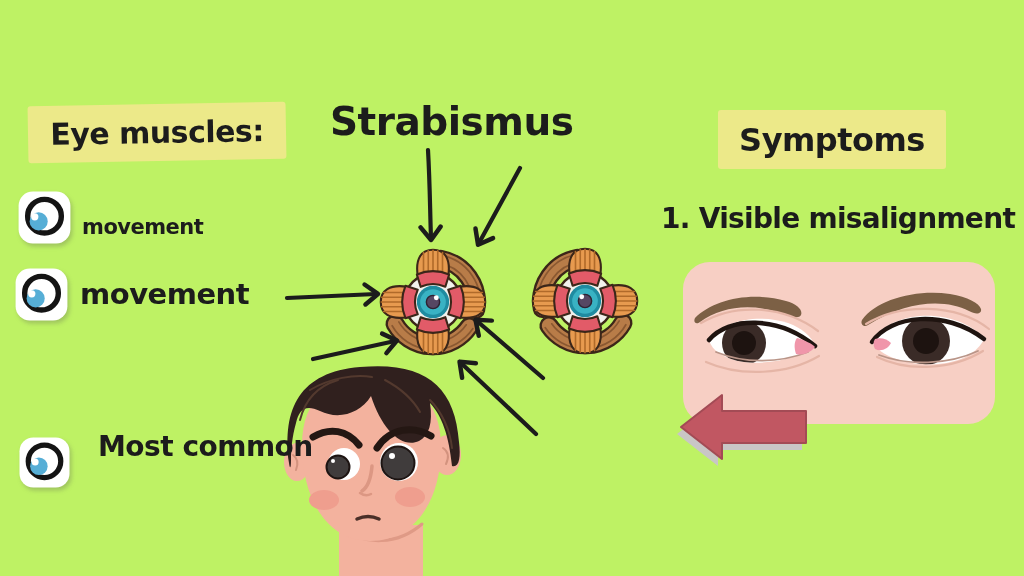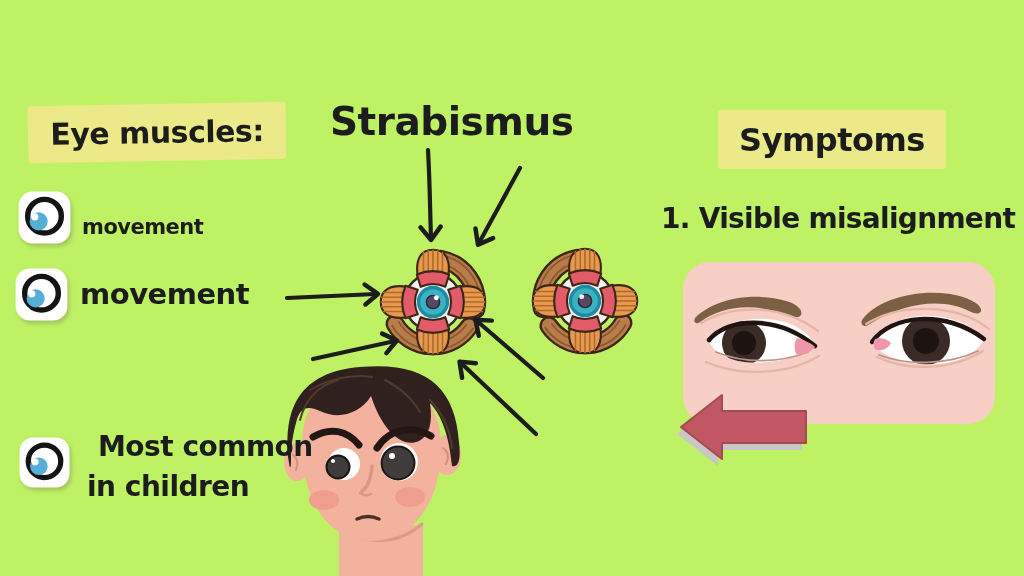--- a/index.html
+++ b/index.html
@@ -206,21 +206,20 @@
   <span class="abs bullet-icon" style="left:17px;top:435px;width:55px;height:55px;">
     <svg viewBox="0 0 44 44" width="55" height="55">
       <rect x="2" y="2" width="40" height="40" rx="11" fill="#ffffff"></rect>
       <circle cx="22" cy="21" r="13" fill="#ffffff" stroke="#141414" stroke-width="4.2"></circle>
       <circle cx="17.5" cy="25" r="7" style="fill:var(--bullet-blue,#56aed6)"></circle>
       <circle cx="14.5" cy="21.5" r="2.8" fill="#ffffff"></circle>
     </svg>
   </span>
   <span class="abs bullet-label" style="left:87px;top:427px;font-size:28px;line-height:40px;">
     <span style="display:block;margin-left:11px;">Most common</span>
-    <span style="display:block;">in children</span>
   </span>
 
   <span class="abs title-text" style="left:330px;top:99px;width:240px;font-size:39px;">Strabismus</span>
 
   <div class="abs hl-box" style="left:718px;top:110px;width:228px;height:59px;">
     <span class="hl-text" style="font-size:32px;">Symptoms</span>
   </div>
   <span class="abs symptom-text" style="left:648px;top:202px;width:380px;font-size:28px;">1. Visible misalignment</span>
 
 </div>

